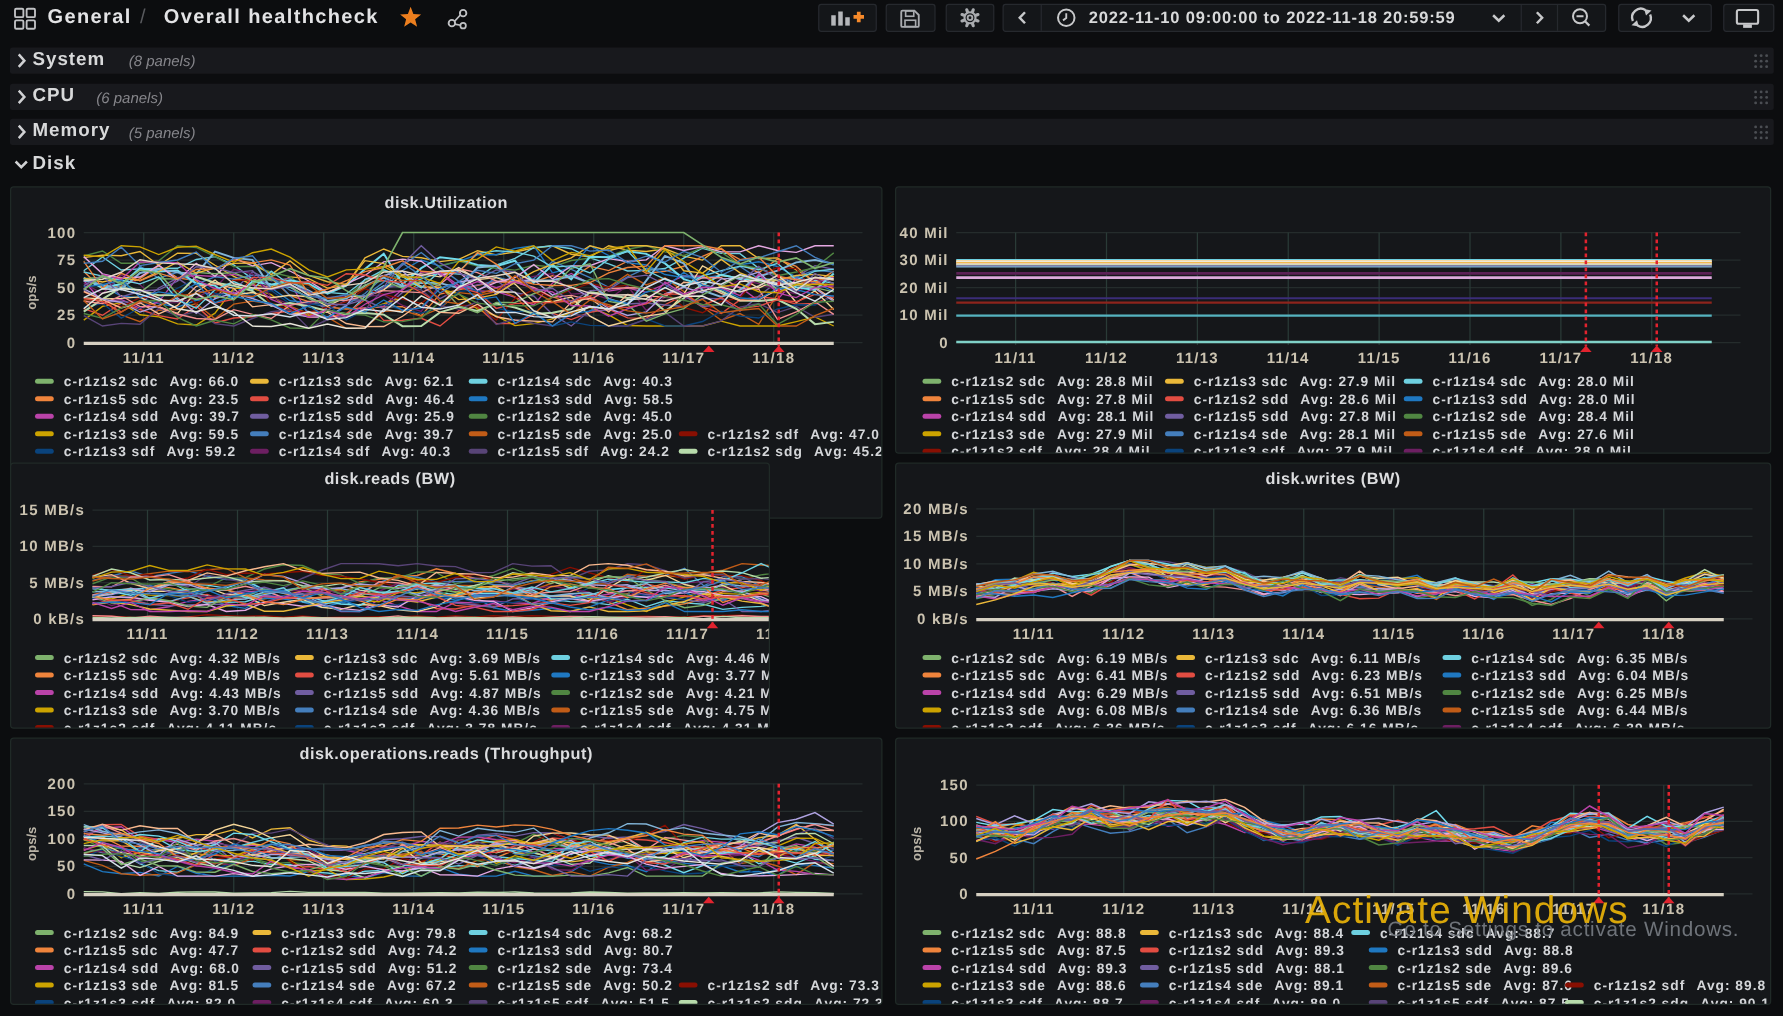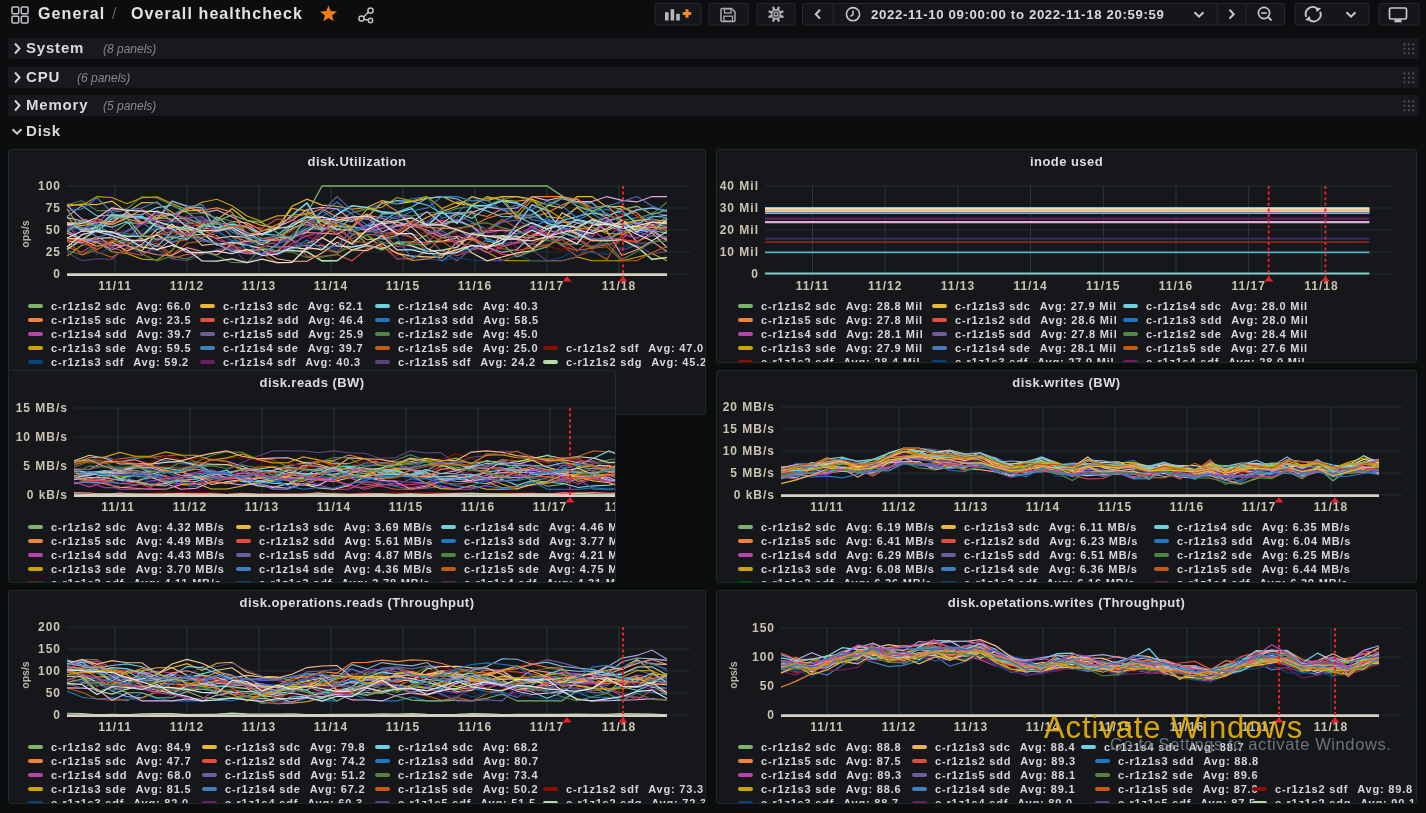--- a/index.html
+++ b/index.html
@@ -219,21 +219,20 @@
     <div class="li" style="left:19px;top:192px"><i style="background:#CCA300"></i><b>c-r1z1s3 sde</b><s>Avg: 59.5</s></div>
     <div class="li" style="left:191px;top:192px"><i style="background:#447EBC"></i><b>c-r1z1s4 sde</b><s>Avg: 39.7</s></div>
     <div class="li" style="left:366px;top:192px"><i style="background:#C15C17"></i><b>c-r1z1s5 sde</b><s>Avg: 25.0</s></div>
     <div class="li" style="left:534px;top:192px"><i style="background:#890F02"></i><b>c-r1z1s2 sdf</b><s>Avg: 47.0</s></div>
     <div class="li" style="left:19px;top:206px"><i style="background:#0A437C"></i><b>c-r1z1s3 sdf</b><s>Avg: 59.2</s></div>
     <div class="li" style="left:191px;top:206px"><i style="background:#6D1F62"></i><b>c-r1z1s4 sdf</b><s>Avg: 40.3</s></div>
     <div class="li" style="left:366px;top:206px"><i style="background:#584477"></i><b>c-r1z1s5 sdf</b><s>Avg: 24.2</s></div>
     <div class="li" style="left:534px;top:206px"><i style="background:#B7DBAB"></i><b>c-r1z1s2 sdg</b><s>Avg: 45.2</s></div>
   </div>
 <div class="panel" style="left:716px;top:149px;width:701px;height:214px">
-    <div class="ptitle">inode used</div>
     <svg width="701" height="214" viewBox="0 0 701 214" style="position:absolute;left:0;top:0">
       <line x1="48.0" y1="36.0" x2="675.4" y2="36.0" stroke="#252c2c" stroke-width="1"></line>
       <line x1="48.0" y1="58.0" x2="675.4" y2="58.0" stroke="#252c2c" stroke-width="1"></line>
       <line x1="48.0" y1="80.0" x2="675.4" y2="80.0" stroke="#252c2c" stroke-width="1"></line>
       <line x1="48.0" y1="102.0" x2="675.4" y2="102.0" stroke="#252c2c" stroke-width="1"></line>
       <line x1="48.0" y1="124.0" x2="675.4" y2="124.0" stroke="#252c2c" stroke-width="1"></line>
       <line x1="95.5" y1="36.0" x2="95.5" y2="126.0" stroke="#2a3b37" stroke-width="1"></line>
       <line x1="168.2" y1="36.0" x2="168.2" y2="126.0" stroke="#2a3b37" stroke-width="1"></line>
       <line x1="240.9" y1="36.0" x2="240.9" y2="126.0" stroke="#2a3b37" stroke-width="1"></line>
       <line x1="313.6" y1="36.0" x2="313.6" y2="126.0" stroke="#2a3b37" stroke-width="1"></line>
@@ -542,21 +541,20 @@
     <div class="li" style="left:19px;top:192px"><i style="background:#CCA300"></i><b>c-r1z1s3 sde</b><s>Avg: 81.5</s></div>
     <div class="li" style="left:193px;top:192px"><i style="background:#447EBC"></i><b>c-r1z1s4 sde</b><s>Avg: 67.2</s></div>
     <div class="li" style="left:366px;top:192px"><i style="background:#C15C17"></i><b>c-r1z1s5 sde</b><s>Avg: 50.2</s></div>
     <div class="li" style="left:534px;top:192px"><i style="background:#890F02"></i><b>c-r1z1s2 sdf</b><s>Avg: 73.3</s></div>
     <div class="li" style="left:19px;top:206px"><i style="background:#0A437C"></i><b>c-r1z1s3 sdf</b><s>Avg: 82.0</s></div>
     <div class="li" style="left:193px;top:206px"><i style="background:#6D1F62"></i><b>c-r1z1s4 sdf</b><s>Avg: 60.3</s></div>
     <div class="li" style="left:366px;top:206px"><i style="background:#584477"></i><b>c-r1z1s5 sdf</b><s>Avg: 51.5</s></div>
     <div class="li" style="left:534px;top:206px"><i style="background:#B7DBAB"></i><b>c-r1z1s2 sdg</b><s>Avg: 72.3</s></div>
   </div>
 <div class="panel" style="left:716px;top:590px;width:701px;height:214px">
-    <div class="ptitle">disk.opetations.writes (Throughput)</div>
     <svg width="701" height="214" viewBox="0 0 701 214" style="position:absolute;left:0;top:0">
       <line x1="64.0" y1="37.0" x2="685.0" y2="37.0" stroke="#252c2c" stroke-width="1"></line>
       <line x1="64.0" y1="66.0" x2="685.0" y2="66.0" stroke="#252c2c" stroke-width="1"></line>
       <line x1="64.0" y1="95.0" x2="685.0" y2="95.0" stroke="#252c2c" stroke-width="1"></line>
       <line x1="64.0" y1="124.0" x2="685.0" y2="124.0" stroke="#252c2c" stroke-width="1"></line>
       <line x1="110.0" y1="37.0" x2="110.0" y2="126.0" stroke="#2a3b37" stroke-width="1"></line>
       <line x1="182.0" y1="37.0" x2="182.0" y2="126.0" stroke="#2a3b37" stroke-width="1"></line>
       <line x1="254.0" y1="37.0" x2="254.0" y2="126.0" stroke="#2a3b37" stroke-width="1"></line>
       <line x1="326.0" y1="37.0" x2="326.0" y2="126.0" stroke="#2a3b37" stroke-width="1"></line>
       <line x1="398.0" y1="37.0" x2="398.0" y2="126.0" stroke="#2a3b37" stroke-width="1"></line>

